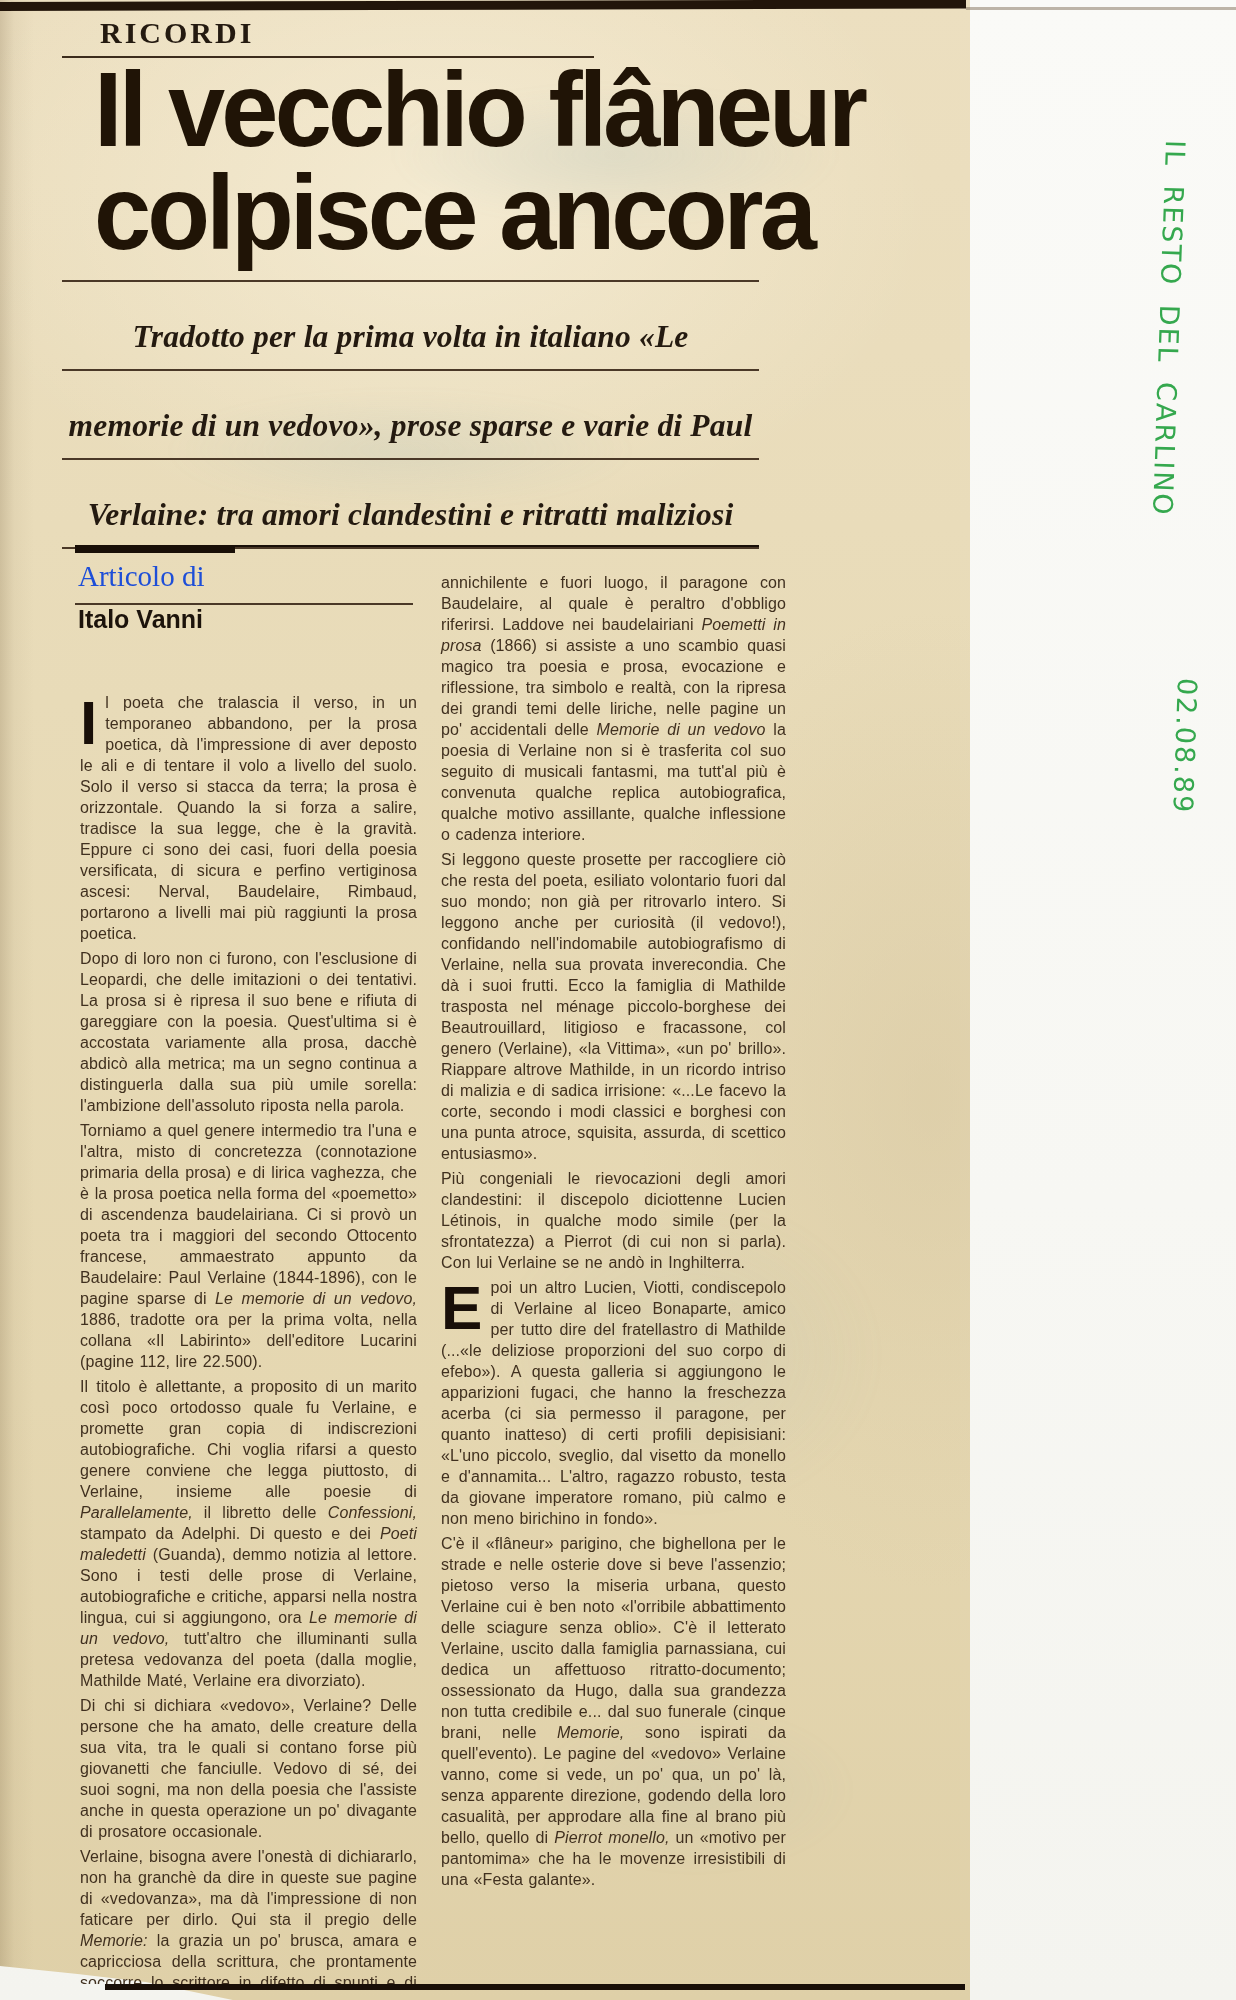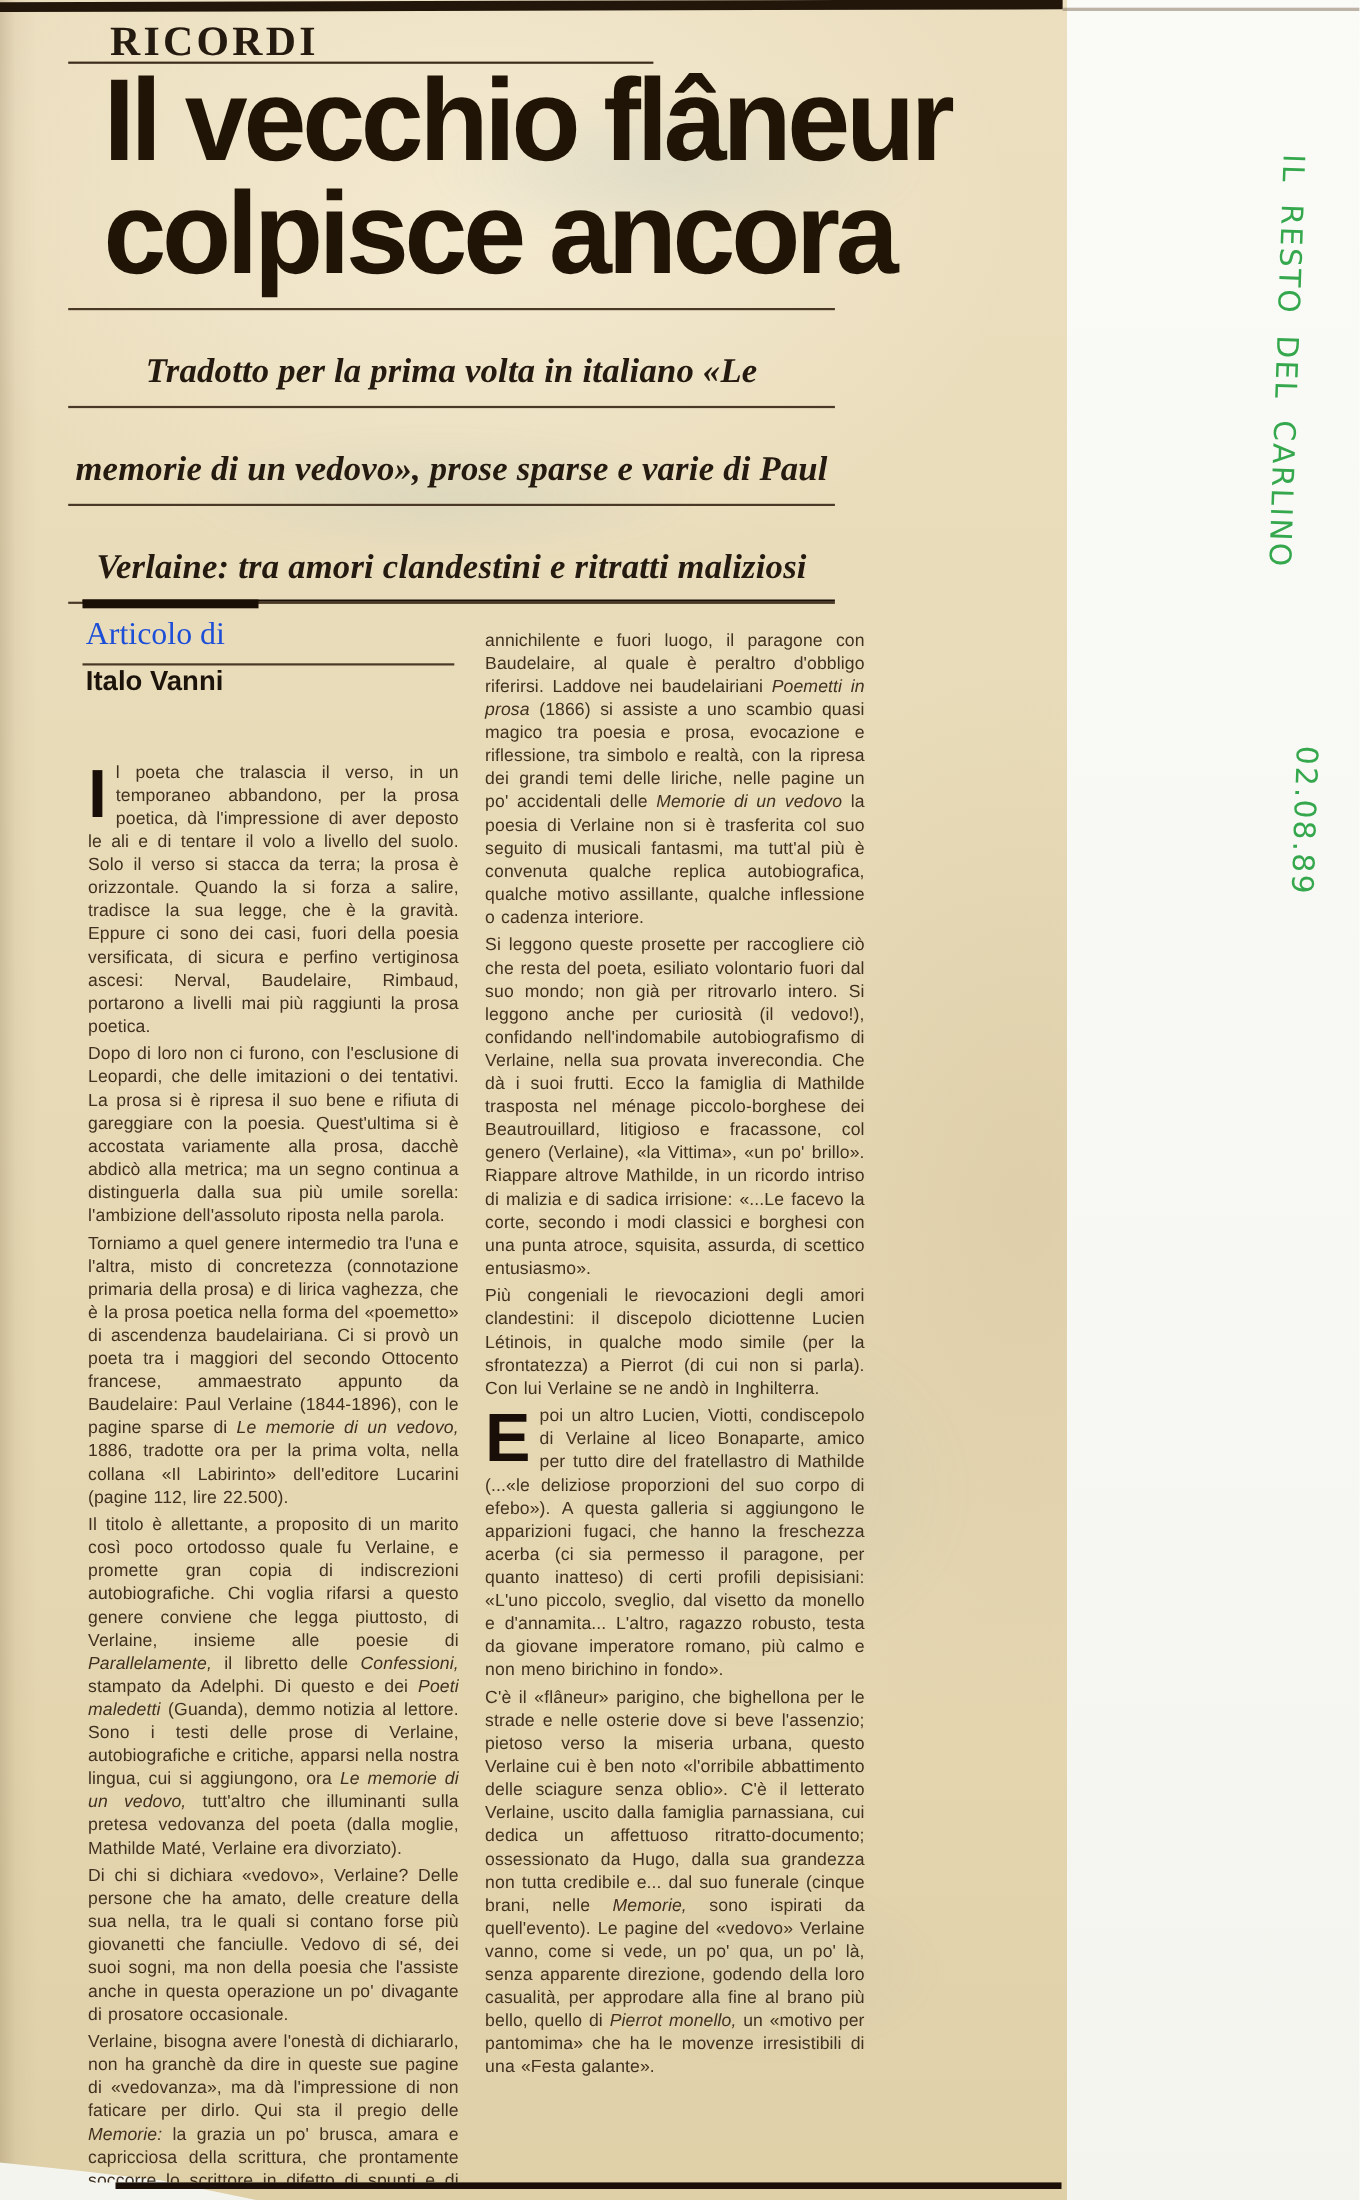--- a/index.html
+++ b/index.html
@@ -26,21 +26,21 @@
     background:radial-gradient(closest-side,rgba(120,158,168,0.26),transparent 72%);}
   .bleed.b3{left:430px;top:1140px;width:520px;height:430px;
     background:radial-gradient(closest-side,rgba(125,160,170,0.22),transparent 75%);}
   .bleed.b4{left:480px;top:1680px;width:430px;height:220px;
     background:radial-gradient(closest-side,rgba(125,160,170,0.20),transparent 75%);}
   
   .top-rule{position:absolute;left:0;top:2px;width:966px;height:9px;background:#22150a;
     transform:rotate(-0.15deg);transform-origin:left top;}
   .top-rule-ext{position:absolute;left:966px;top:7px;width:270px;height:3px;background:#8a7a66;opacity:.55;}
   .masthead{position:absolute;left:100px;top:16px;width:600px;
-    font-family:"Liberation Serif",serif;font-size:38px;font-weight:600;letter-spacing:3px;color:#241a10;}
+    font-family:"Liberation Serif",serif;font-size:30px;font-weight:600;letter-spacing:3px;color:#241a10;}
   .masthead-rule{position:absolute;left:62px;top:56px;width:532px;height:2px;background:#3c2c1c;}
   
   .headline{
     position:absolute;left:94px;top:58px;width:880px;
     font-family:"Liberation Sans",sans-serif;font-weight:900;font-size:106px;line-height:103px;
     letter-spacing:-4px;color:#201406;transform:scaleX(.97);transform-origin:left top;
   }
   
   .subhead{position:absolute;left:62px;top:280px;width:697px;}
   .subhead .rule{height:2px;background:#4a3827;margin:0;}
@@ -119,21 +119,21 @@
 </div>
 <div class="byline-label">Articolo di</div>
 <div class="byline-rule2"></div>
 <div class="byline-author">Italo Vanni</div>
 
 <div class="col col-left" lang="it">
     <p><span class="dropcap">I</span><span>l poeta che tralascia il verso, in un temporaneo abbandono, per la prosa poetica, dà l'impressione di aver deposto le ali e di tentare il volo a livello del suolo. Solo il verso si stacca da terra; la prosa è orizzontale. Quando la si forza a salire, tradisce la sua legge, che è la gravità. Eppure ci sono dei casi, fuori della poesia versificata, di sicura e perfino vertiginosa ascesi: Nerval, Baudelaire, Rimbaud, portarono a livelli mai più raggiunti la prosa poetica.</span></p>
     <p><span>Dopo di loro non ci furono, con l'esclusione di Leopardi, che delle imitazioni o dei tentativi. La prosa si è ripresa il suo bene e rifiuta di gareggiare con la poesia. Quest'ultima si è accostata variamente alla prosa, dacchè abdicò alla metrica; ma un segno continua a distinguerla dalla sua più umile sorella: l'ambizione dell'assoluto riposta nella parola.</span></p>
     <p><span>Torniamo a quel genere intermedio tra l'una e l'altra, misto di concretezza (connotazione primaria della prosa) e di lirica vaghezza, che è la prosa poetica nella forma del «poemetto» di ascendenza baudelairiana. Ci si provò un poeta tra i maggiori del secondo Ottocento francese, ammaestrato appunto da Baudelaire: Paul Verlaine (1844-1896), con le pagine sparse di </span><i>Le memorie di un vedovo,</i><span> 1886, tradotte ora per la prima volta, nella collana «Il Labirinto» dell'editore Lucarini (pagine 112, lire 22.500).</span></p>
     <p><span>Il titolo è allettante, a proposito di un marito così poco ortodosso quale fu Verlaine, e promette gran copia di indiscrezioni autobiografiche. Chi voglia rifarsi a questo genere conviene che legga piuttosto, di Verlaine, insieme alle poesie di </span><i>Parallelamente,</i><span> il libretto delle </span><i>Confessioni,</i><span> stampato da Adelphi. Di questo e dei </span><i>Poeti maledetti</i><span> (Guanda), demmo notizia al lettore. Sono i testi delle prose di Verlaine, autobiografiche e critiche, apparsi nella nostra lingua, cui si aggiungono, ora </span><i>Le memorie di un vedovo,</i><span> tutt'altro che illuminanti sulla pretesa vedovanza del poeta (dalla moglie, Mathilde Maté, Verlaine era divorziato).</span></p>
-    <p><span>Di chi si dichiara «vedovo», Verlaine? Delle persone che ha amato, delle creature della sua nella, tra le quali si contano forse più giovanetti che fanciulle. Vedovo di sé, dei suoi sogni, ma non della poesia che l'assiste anche in questa operazione un po' divagante di prosatore occasionale.</span></p>
+    <p><span>Di chi si dichiara «vedovo», Verlaine? Delle persone che ha amato, delle creature della sua vita, tra le quali si contano forse più giovanetti che fanciulle. Vedovo di sé, dei suoi sogni, ma non della poesia che l'assiste anche in questa operazione un po' divagante di prosatore occasionale.</span></p>
     <p><span>Verlaine, bisogna avere l'onestà di dichiararlo, non ha granchè da dire in queste sue pagine di «vedovanza», ma dà l'impressione di non faticare per dirlo. Qui sta il pregio delle </span><i>Memorie:</i><span> la grazia un po' brusca, amara e capricciosa della scrittura, che prontamente soccorre lo scrittore in difetto di spunti e di una convinzione profonda. Vietato, perché</span></p>
   </div>
 <div class="col col-right" lang="it">
     <p><span>annichilente e fuori luogo, il paragone con Baudelaire, al quale è peraltro d'obbligo riferirsi. Laddove nei baudelairiani </span><i>Poemetti in prosa</i><span> (1866) si assiste a uno scambio quasi magico tra poesia e prosa, evocazione e riflessione, tra simbolo e realtà, con la ripresa dei grandi temi delle liriche, nelle pagine un po' accidentali delle </span><i>Memorie di un vedovo</i><span> la poesia di Verlaine non si è trasferita col suo seguito di musicali fantasmi, ma tutt'al più è convenuta qualche replica autobiografica, qualche motivo assillante, qualche inflessione o cadenza interiore.</span></p>
     <p><span>Si leggono queste prosette per raccogliere ciò che resta del poeta, esiliato volontario fuori dal suo mondo; non già per ritrovarlo intero. Si leggono anche per curiosità (il vedovo!), confidando nell'indomabile autobiografismo di Verlaine, nella sua provata inverecondia. Che dà i suoi frutti. Ecco la famiglia di Mathilde trasposta nel ménage piccolo-borghese dei Beautrouillard, litigioso e fracassone, col genero (Verlaine), «la Vittima», «un po' brillo». Riappare altrove Mathilde, in un ricordo intriso di malizia e di sadica irrisione: «...Le facevo la corte, secondo i modi classici e borghesi con una punta atroce, squisita, assurda, di scettico entusiasmo».</span></p>
     <p><span>Più congeniali le rievocazioni degli amori clandestini: il discepolo diciottenne Lucien Létinois, in qualche modo simile (per la sfrontatezza) a Pierrot (di cui non si parla). Con lui Verlaine se ne andò in Inghilterra.</span></p>
     <p><span class="dropcap">E</span><span>poi un altro Lucien, Viotti, condiscepolo di Verlaine al liceo Bonaparte, amico per tutto dire del fratellastro di Mathilde (...«le deliziose proporzioni del suo corpo di efebo»). A questa galleria si aggiungono le apparizioni fugaci, che hanno la freschezza acerba (ci sia permesso il paragone, per quanto inatteso) di certi profili depisisiani: «L'uno piccolo, sveglio, dal visetto da monello e d'annamita... L'altro, ragazzo robusto, testa da giovane imperatore romano, più calmo e non meno birichino in fondo».</span></p>
     <p><span>C'è il «flâneur» parigino, che bighellona per le strade e nelle osterie dove si beve l'assenzio; pietoso verso la miseria urbana, questo Verlaine cui è ben noto «l'orribile abbattimento delle sciagure senza oblio». C'è il letterato Verlaine, uscito dalla famiglia parnassiana, cui dedica un affettuoso ritratto-documento; ossessionato da Hugo, dalla sua grandezza non tutta credibile e... dal suo funerale (cinque brani, nelle </span><i>Memorie,</i><span> sono ispirati da quell'evento). Le pagine del «vedovo» Verlaine vanno, come si vede, un po' qua, un po' là, senza apparente direzione, godendo della loro casualità, per approdare alla fine al brano più bello, quello di </span><i>Pierrot monello,</i><span> un «motivo per pantomima» che ha le movenze irresistibili di una «Festa galante».</span></p>
   </div>
 

